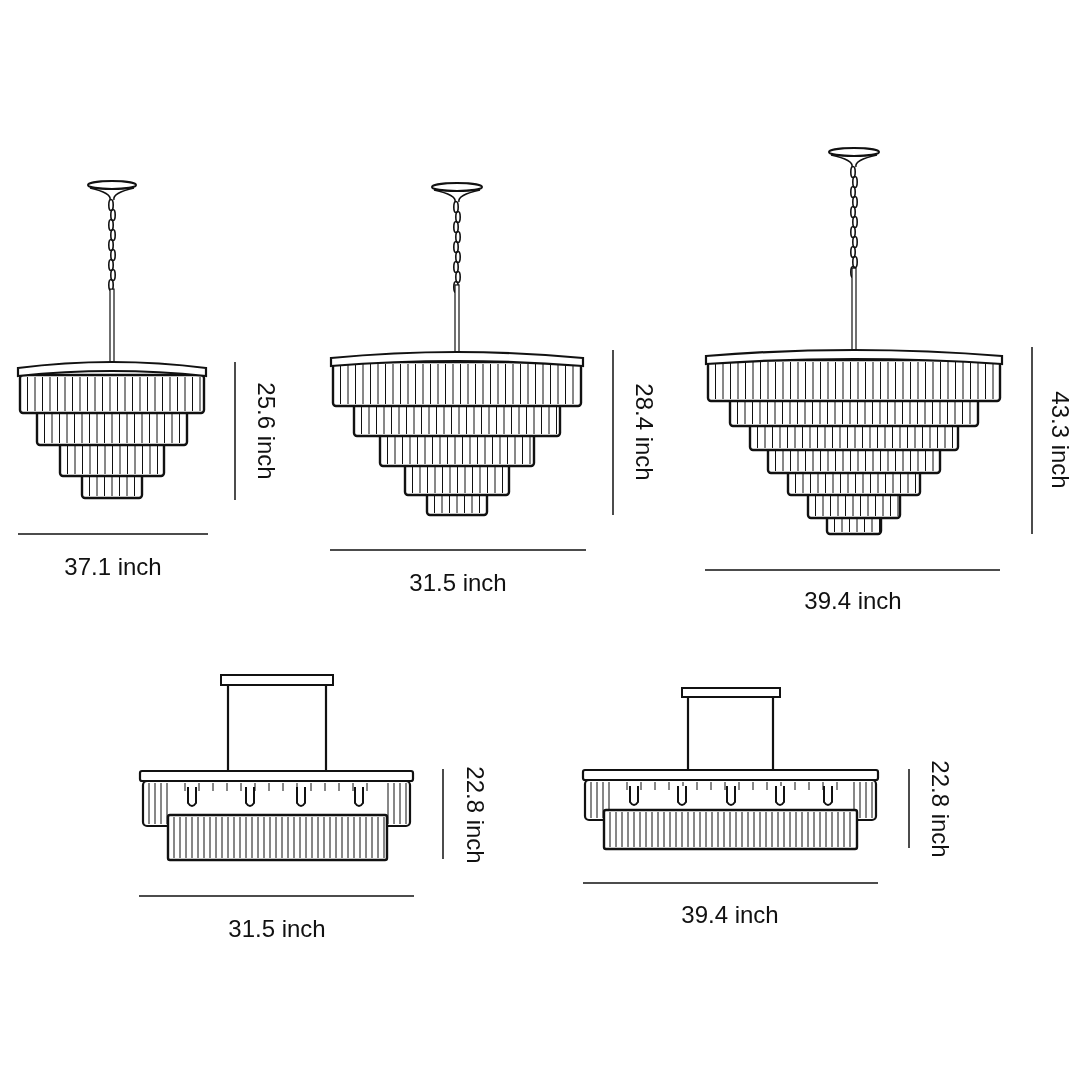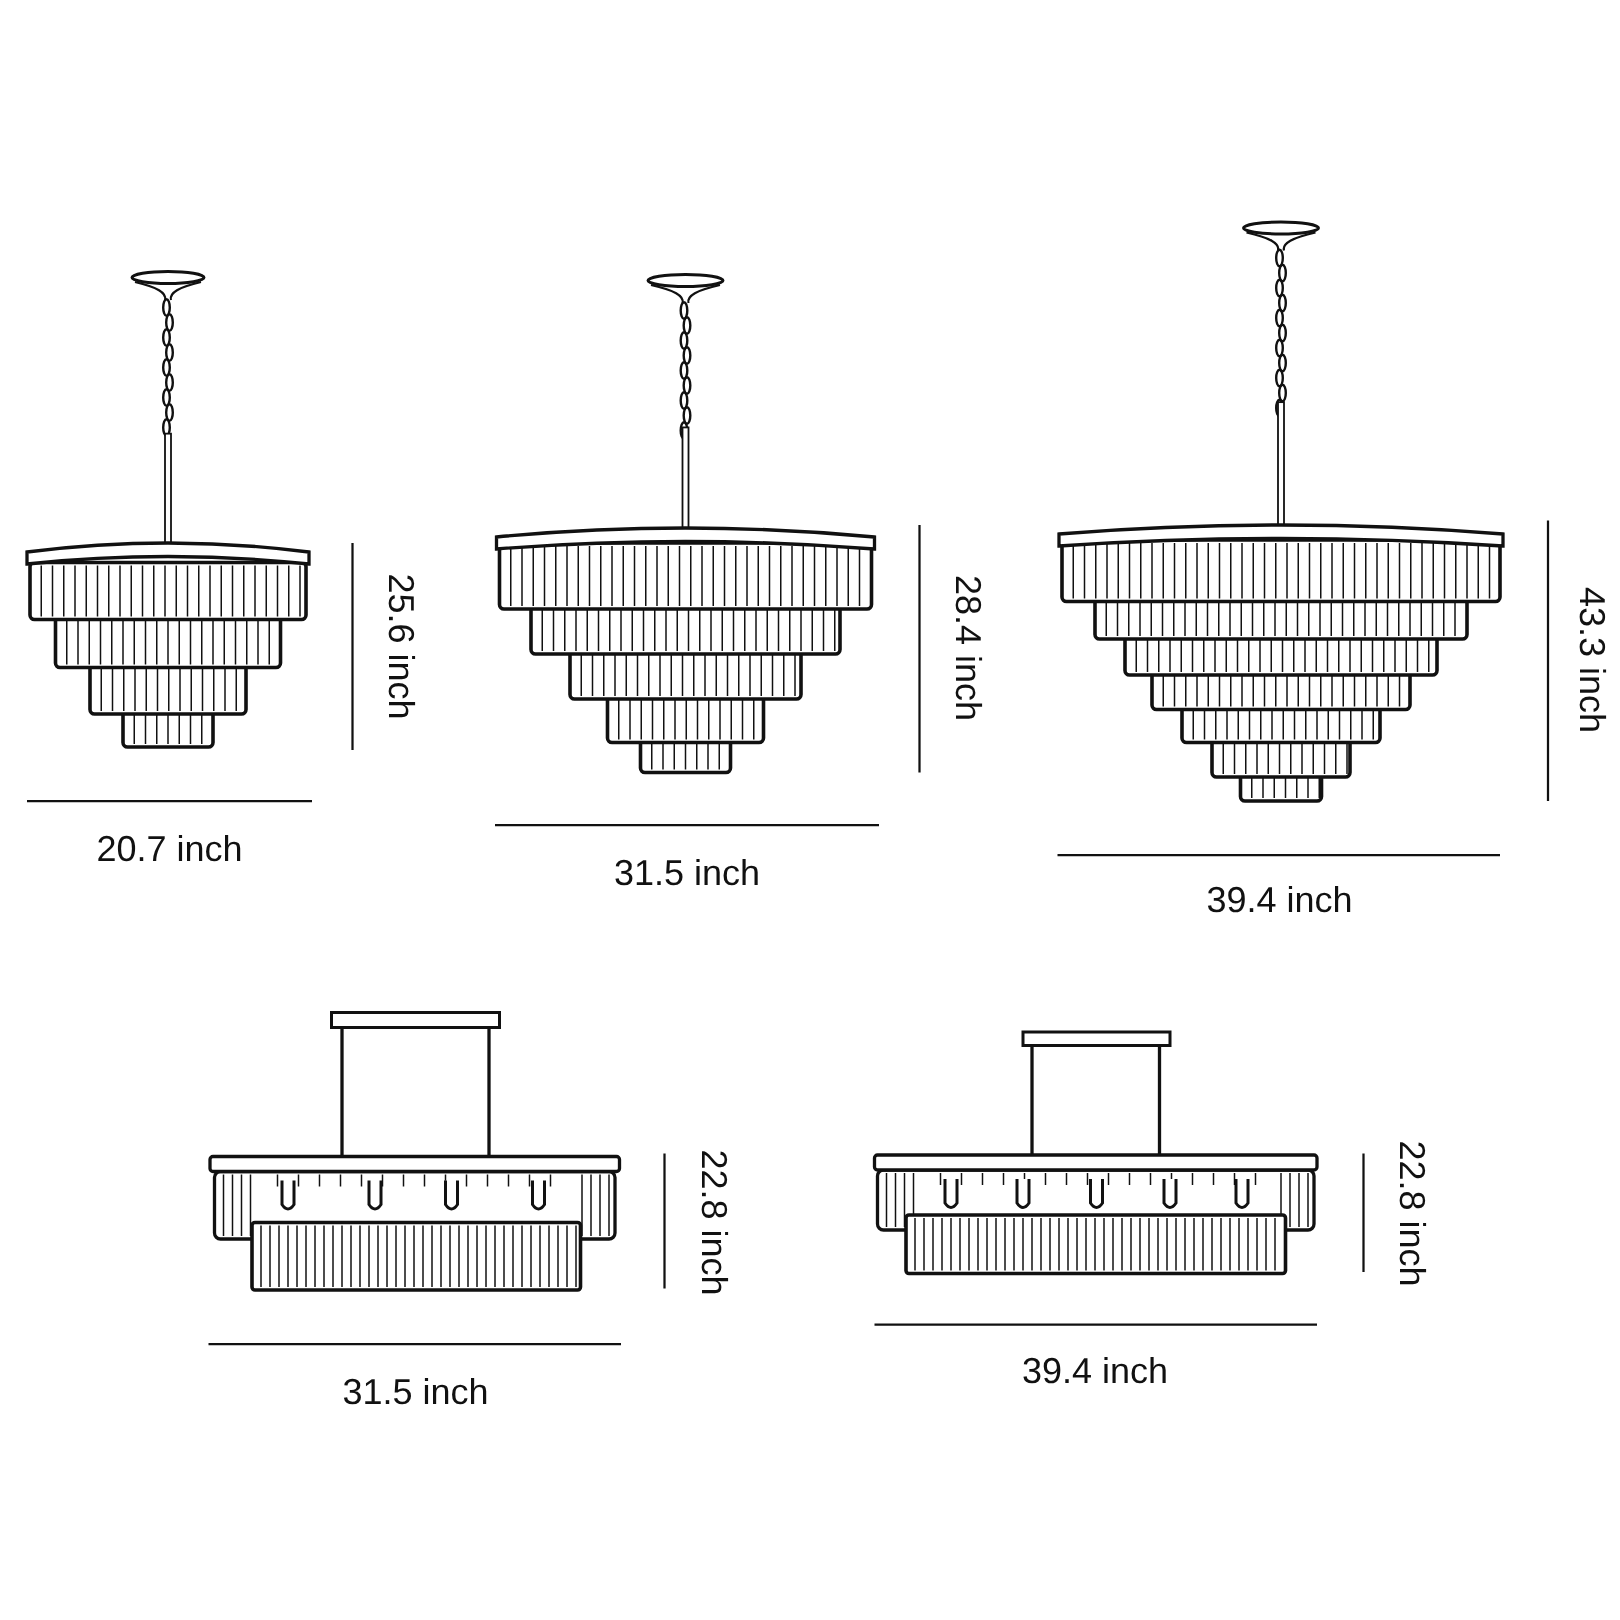--- a/index.html
+++ b/index.html
@@ -589,21 +589,21 @@
           <line x1="844" y1="812" x2="844" y2="847" stroke="#111111" stroke-width="1"></line>
           <line x1="850" y1="812" x2="850" y2="847" stroke="#111111" stroke-width="1"></line>
         </g>
         <rect x="583" y="770" width="295" height="10" rx="2" stroke="#111111" stroke-width="2.2" fill="#fff"></rect>
         <line x1="583" y1="883" x2="878" y2="883" stroke="#111111" stroke-width="1.5"></line>
         <line x1="909" y1="769" x2="909" y2="848" stroke="#111111" stroke-width="1.5"></line>
       </g>
     </svg>
 
   <div>
-    <div class="dim-label h" style="left:113px;top:555px;">20.7 inch</div>
+    <div class="dim-label h" style="left:113px;top:555px;">37.1 inch</div>
     <div class="dim-label v" style="left:266px;top:431px;">25.6 inch</div>
   </div>
   <div>
     <div class="dim-label h" style="left:458px;top:571px;">31.5 inch</div>
     <div class="dim-label v" style="left:644px;top:432px;">28.4 inch</div>
   </div>
   <div>
     <div class="dim-label h" style="left:853px;top:589px;">39.4 inch</div>
     <div class="dim-label v" style="left:1060px;top:440px;">43.3 inch</div>
   </div>

